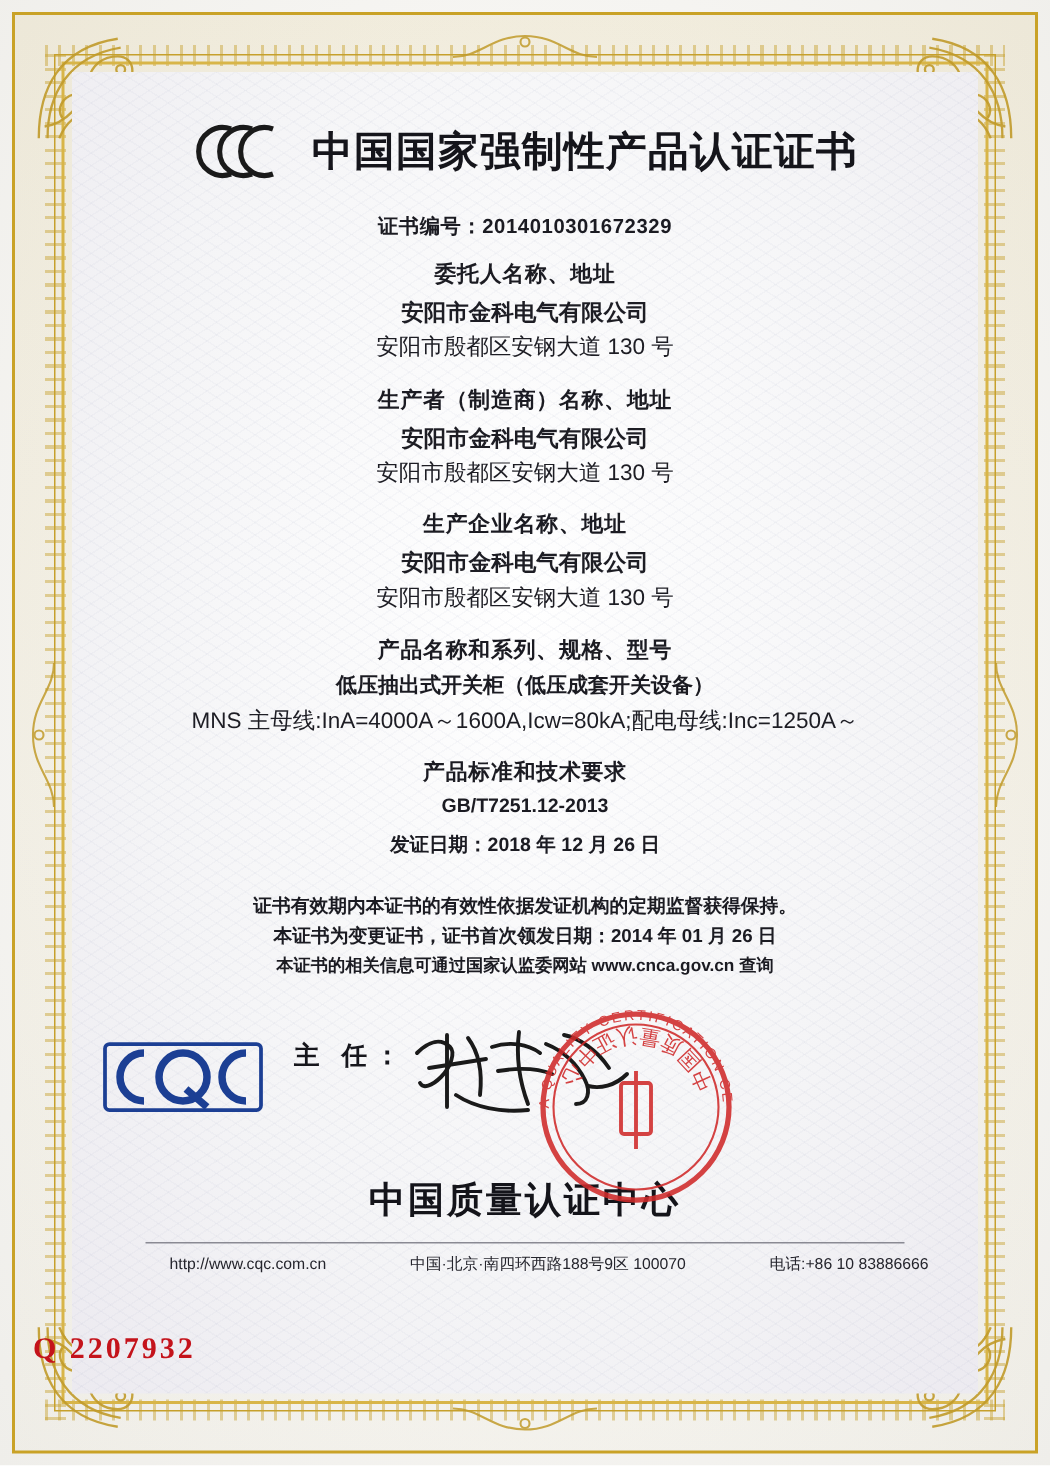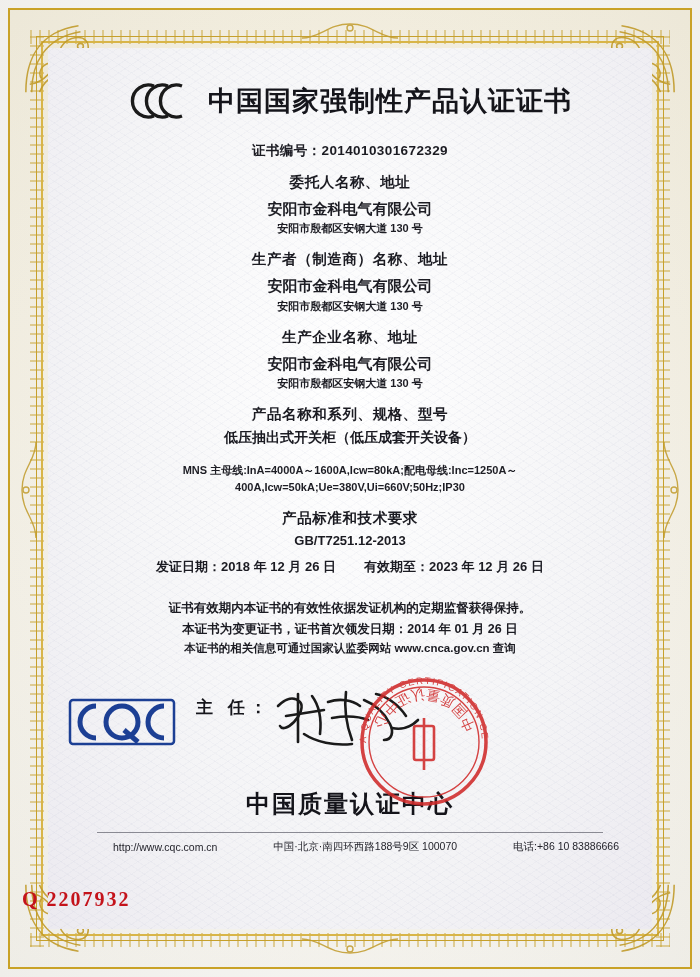--- a/index.html
+++ b/index.html
@@ -125,28 +125,28 @@
     letter-spacing: .6px;
     margin-bottom: 5px;
   }
   .sec-line {
     font-size: 15px;
     line-height: 1.55;
     font-weight: bold;
     color: #1d1d24;
   }
   .sec-line.small {
-    font-size: 11px;
-    font-weight: bold;
+    font-size: 15px;
+    font-weight: normal;
     letter-spacing: 0;
   }
   .prod-name {
     font-size: 14px;
     font-weight: bold;
-    margin-bottom: 15px;
+    margin-bottom: 3px;
   }
   .standard {
     font-size: 13px;
     font-weight: bold;
   }
   .statement {
     margin-top: 14px;
     font-size: 13.5px;
     font-weight: bold;
     line-height: 1.6;
@@ -362,35 +362,31 @@
     <div class="section">
       <div class="sec-head">生产企业名称、地址</div>
       <div class="sec-line">安阳市金科电气有限公司</div>
       <div class="sec-line small">安阳市殷都区安钢大道 130 号</div>
     </div>
 
     <div class="section">
       <div class="sec-head">产品名称和系列、规格、型号</div>
       <div class="prod-name">低压抽出式开关柜（低压成套开关设备）</div>
       <div class="sec-line small">MNS 主母线:InA=4000A～1600A,Icw=80kA;配电母线:Inc=1250A～</div>
-      <div class="sec-line small">400A,Icw=50kA;Ue=380V,Ui=660V;50Hz;IP30</div>
     </div>
 
     <div class="section">
       <div class="sec-head">产品标准和技术要求</div>
       <div class="standard">GB/T7251.12-2013</div>
     </div>
 
 
     <div class="dates">
       <div>
         <span>发证日期：</span><span>2018 年 12 月 26 日</span>
-      </div>
-      <div>
-        <span>有效期至：</span><span>2023 年 12 月 26 日</span>
       </div>
     </div>
 
     <div class="notes">
       <div>证书有效期内本证书的有效性依据发证机构的定期监督获得保持。</div>
       <div>
         <span>本证书为变更证书，</span><span>证书首次领发日期：2014 年 01 月 26 日</span>
       </div>
       <div class="tiny">本证书的相关信息可通过国家认监委网站 www.cnca.gov.cn 查询</div>
     </div>

